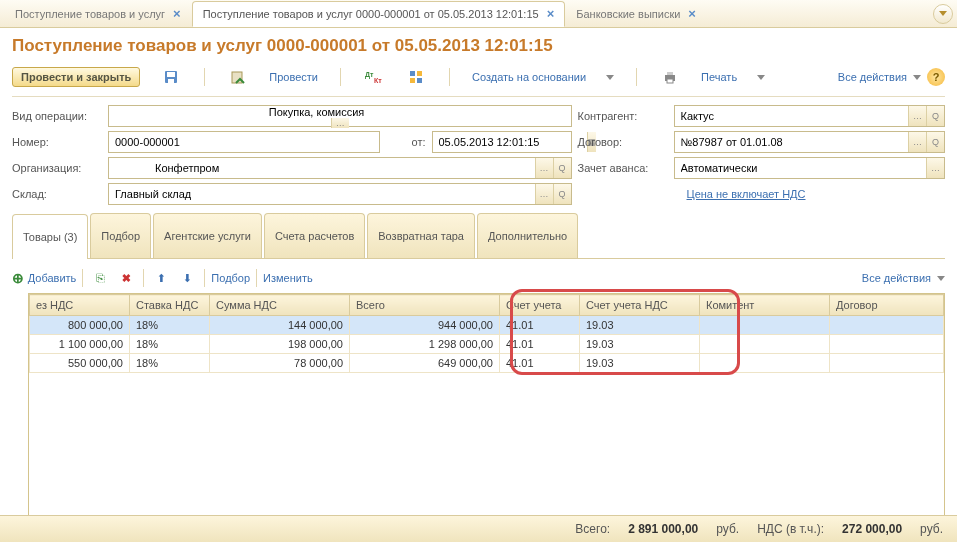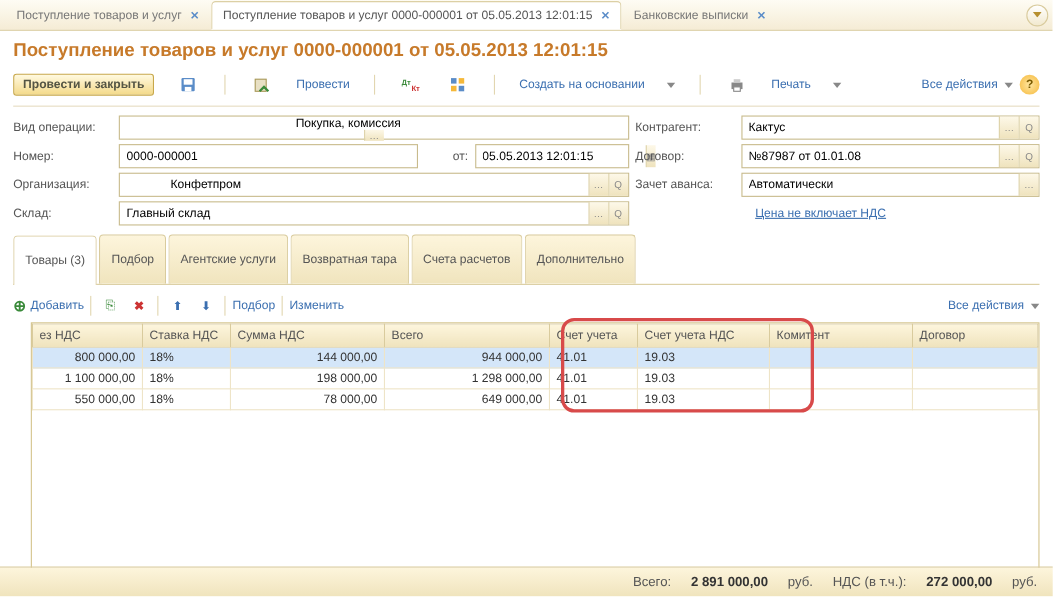--- a/index.html
+++ b/index.html
@@ -200,22 +200,22 @@
       <div class="input-btn">Q</div>
     </div>
     <div></div>
     <div><span class="vat-link">Цена не включает НДС</span></div>
   </div>
 
   <div class="sub-tabs">
     <div class="sub-tab active">Товары (3)</div>
     <div class="sub-tab">Подбор</div>
     <div class="sub-tab">Агентские услуги</div>
+    <div class="sub-tab">Счета расчетов</div>
     <div class="sub-tab">Возвратная тара</div>
-    <div class="sub-tab">Счета расчетов</div>
     <div class="sub-tab">Дополнительно</div>
   </div>
 
   <div class="grid-toolbar">
     <span class="add">⊕</span>
     <span class="link">Добавить</span>
     <div class="sep"></div>
     <span class="tool-icon icon-green">⎘</span>
     <span class="tool-icon icon-red">✖</span>
     <div class="sep"></div>

